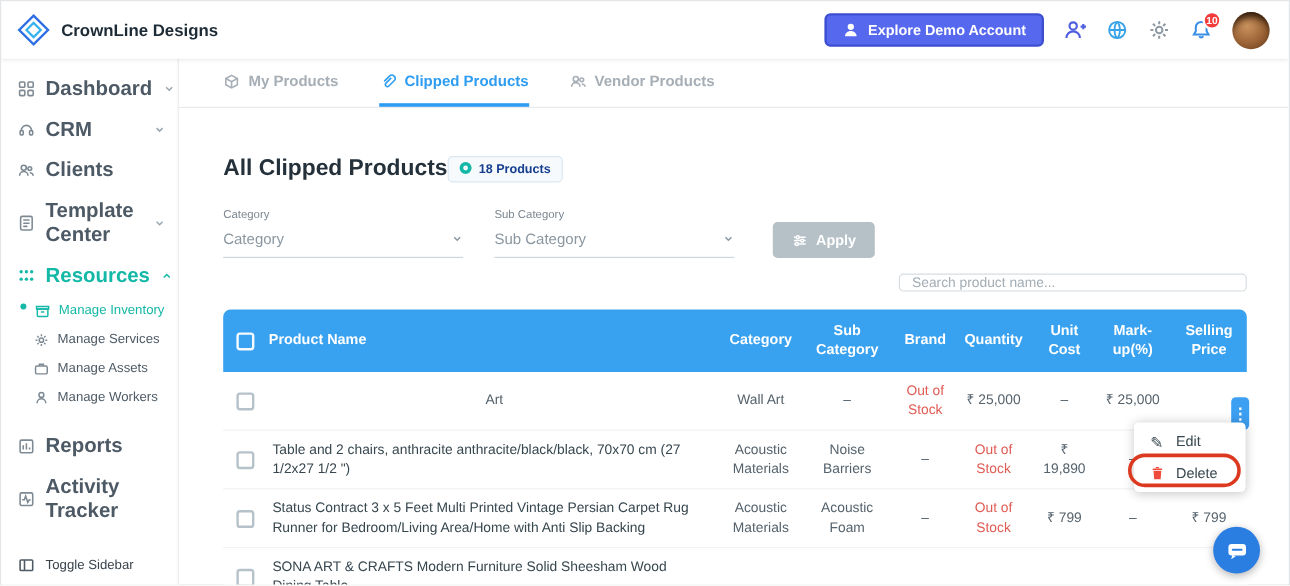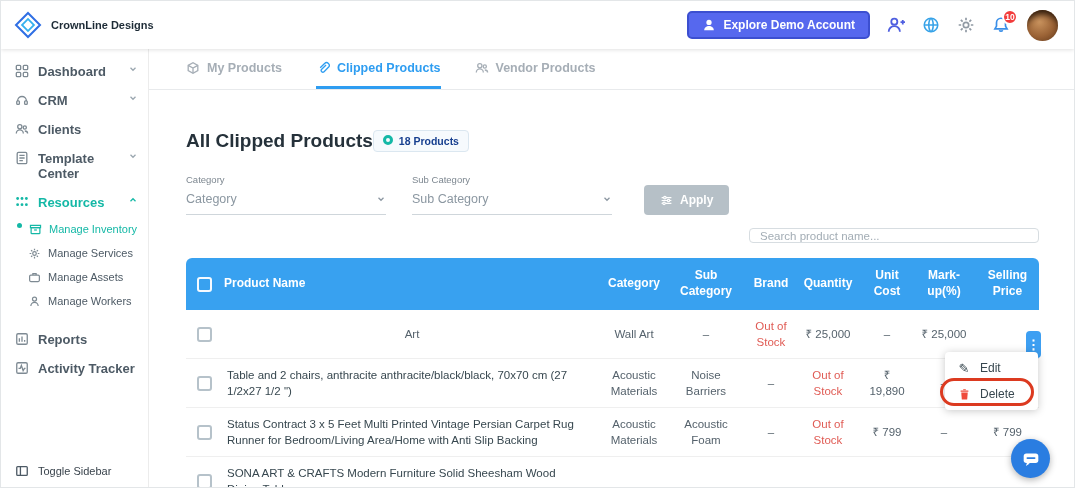--- a/index.html
+++ b/index.html
@@ -2,31 +2,31 @@
 <html><head>
 <meta charset="utf-8">
 <style>
   *{margin:0;padding:0;box-sizing:border-box;}
   html,body{width:1075px;height:488px;font-family:"Liberation Sans",sans-serif;background:#fff;overflow:hidden;}
   .app{width:1075px;height:488px;position:relative;background:#fff;border:1px solid #e3e6e8;overflow:hidden;}
 
   
   .topbar{height:48px;display:flex;align-items:center;justify-content:space-between;padding:0 16px 0 12px;background:#fff;box-shadow:0 1px 4px rgba(0,0,0,.12);position:relative;z-index:10;}
   .brand{display:flex;align-items:center;gap:8px;}
-  .brand-name{font-size:11px;font-weight:bold;color:#1d2b36;}
+  .brand-name{font-size:14px;font-weight:bold;color:#1d2b36;}
   .top-right{display:flex;align-items:center;gap:17px;}
   .explore-btn{display:flex;align-items:center;gap:7px;background:#5668ee;border:2px solid #3c4fd0;border-radius:5px;color:#fff;font-weight:bold;font-size:12px;padding:5px 13px;cursor:pointer;}
   .icon-btn{display:flex;align-items:center;justify-content:center;position:relative;cursor:pointer;background:none;border:none;}
   .badge-count{position:absolute;top:-7px;right:-8px;background:#f23c3c;color:#fff;font-size:8.5px;font-weight:bold;border-radius:50%;min-width:16px;height:16px;display:flex;align-items:center;justify-content:center;border:2px solid #fff;}
   .avatar{width:31px;height:31px;border-radius:50%;background:radial-gradient(circle at 40% 38%,#c9935e 0%,#9a6235 55%,#5d3518 100%);box-shadow:inset 0 8px 6px -4px #2e1b0c;cursor:pointer;}
 
   
   .shell{display:flex;height:440px;}
   .sidebar{width:148px;border-right:1px solid #ececec;padding-top:8px;display:flex;flex-direction:column;background:#fff;}
-  .nav-item{display:flex;align-items:flex-start;gap:9px;padding:7px 10px 7px 14px;color:#4d5a65;font-size:13px;font-weight:bold;cursor:pointer;}
+  .nav-item{display:flex;align-items:center;gap:9px;padding:7px 10px 7px 14px;color:#4d5a65;font-size:17px;font-weight:bold;cursor:pointer;}
   .nav-item .ic{color:#7e8a93;display:flex;}
   .nav-item.teal,.nav-item.teal .ic{color:#14b8a6;}
   .chev{margin-left:auto;color:#9aa6af;display:flex;}
   .nav-item.teal .chev{color:#14b8a6;}
   .sub-item{display:flex;gap:7px;padding:5.5px 10px 5.5px 27px;font-size:11px;color:#4d5a65;cursor:pointer;}
   .sub-item .ic{color:#7e8a93;display:flex;}
   .sub-item.active{color:#14b8a6;padding-left:16px;}
   .sub-item.active .ic{color:#14b8a6;}
   .dot{width:5px;height:5px;border-radius:50%;background:#14b8a6;}
   .gap{height:12px;}

